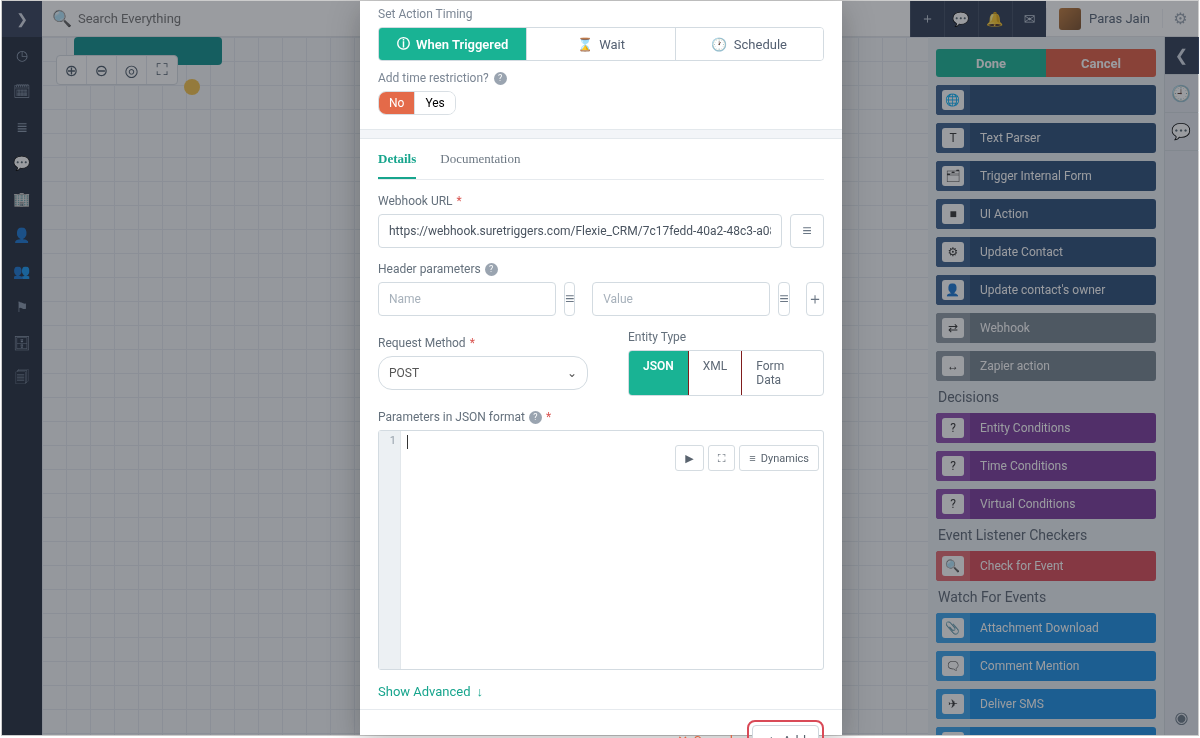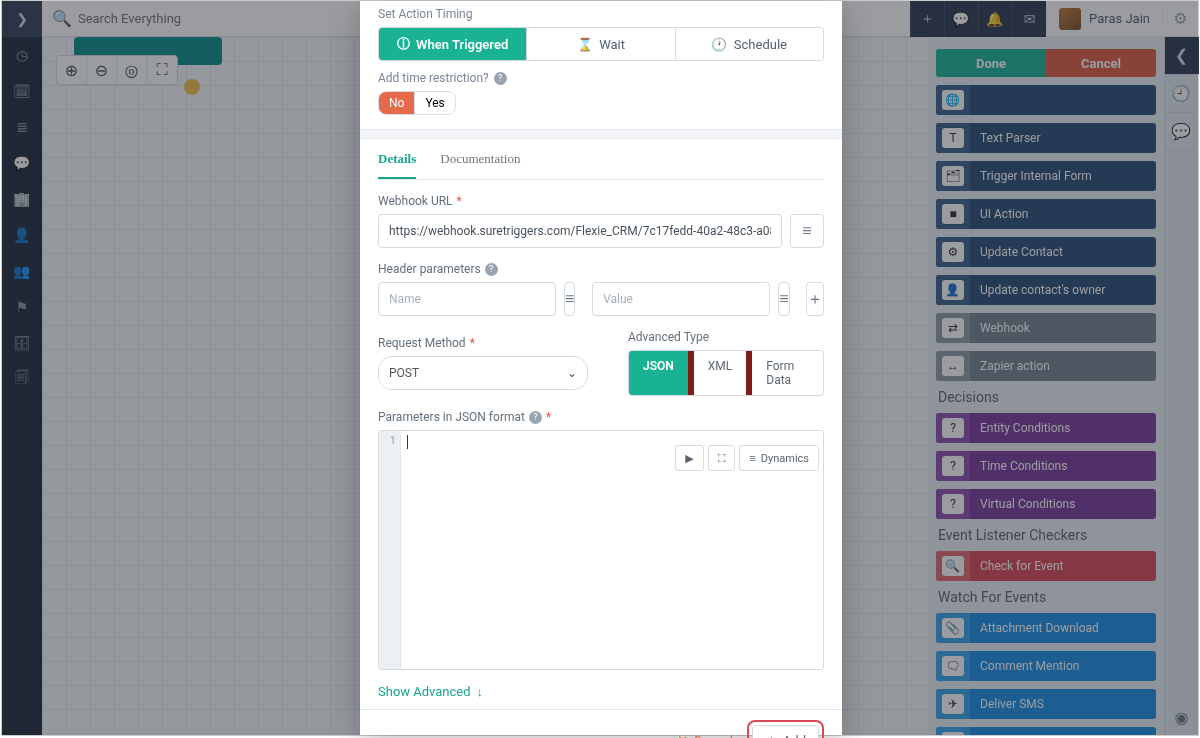--- a/index.html
+++ b/index.html
@@ -81,21 +81,21 @@
   .tab.active{ color:#17a58d; font-weight:600; border-bottom:2px solid #17a58d; }
   .fld-label { font-size:12px; color:#64707c; margin: 14px 0 6px 0; display:flex; align-items:center; gap:4px;}
   .req-star { color:#d9534f; }
   .row-flex { display:flex; gap:8px; }
   .inp { flex:1; height:34px; border:1px solid #d3dbe1; border-radius:4px; padding:0 10px; font-size:12px; color:#49535f; background:#fff;}
   .inp::placeholder{color:#a7b1bb;}
   .sq-btn { width:34px; height:34px; border:1px solid #d3dbe1; border-radius:4px; display:flex; align-items:center; justify-content:center; color:#6b7785; cursor:pointer; background:#fff;}
   .two-col { display:flex; gap:40px; align-items:center;}
   .sel { width:210px; height:34px; border:1px solid #d3dbe1; border-radius:14px; padding:0 10px; font-size:12px; color:#555; background:#fff; display:flex; align-items:center; justify-content:space-between;}
   .seg { display:flex; border:1px solid #d3dbe1; border-radius:4px; overflow:hidden;}
-  .seg .sitem { padding:8px 14px; font-size:12px; color:#5d6875; border-right:6px solid #7f1d1d; cursor:pointer;}
+  .seg .sitem { padding:8px 14px; font-size:12px; color:#5d6875; border-right:1px solid #7f1d1d; cursor:pointer;}
   .seg .sitem:last-child{border-right:none;}
   .seg .sitem.active{background:#19b394;color:#fff;font-weight:600;}
   .editor-wrap { position:relative; border:1px solid #d3dbe1; border-radius:3px; height:240px; margin-top:4px; display:flex;}
   .gutter { width:22px; background:#ecf0f3; border-right:1px solid #e2e7eb; text-align:right; padding:3px 4px 0 0; font-size:11px; color:#959fa9;}
   .editor-area { flex:1; position:relative;}
   .editor-cursor { position:absolute; left:6px; top:4px; width:1px; height:14px; background:#333;}
   .editor-toolbar { position:absolute; right:4px; top:14px; display:flex; gap:4px;}
   .editor-toolbar .eb { height:26px; border:1px solid #d5dce1; border-radius:3px; padding:0 9px; font-size:11px; color:#59636e; display:flex; align-items:center; gap:5px; background:#fff; cursor:pointer;}
   .show-adv { color:#17a58d; font-size:13px; display:flex; align-items:center; gap:6px; margin-top:14px; cursor:pointer;}
   .modal-footer { margin-top:auto; border-top:1px solid #e6eaee; padding: 10px 18px; display:flex; justify-content:flex-end; align-items:center; gap:14px;}
@@ -384,21 +384,21 @@
           <div class="fld-label">
             <span>Request Method</span>
               <span class="req-star">*</span>
           </div>
           <div class="sel">
             <span>POST</span>
             <span class="glyph">⌄</span>
           </div>
         </div>
         <div>
-          <div class="fld-label">Advanced Type</div>
+          <div class="fld-label">Entity Type</div>
           <div class="seg">
             <div class="sitem active">JSON</div>
             <div class="sitem">XML</div>
             <div class="sitem">Form Data</div>
           </div>
         </div>
       </div>
 
       <div class="fld-label">
         <span>Parameters in JSON format</span>

